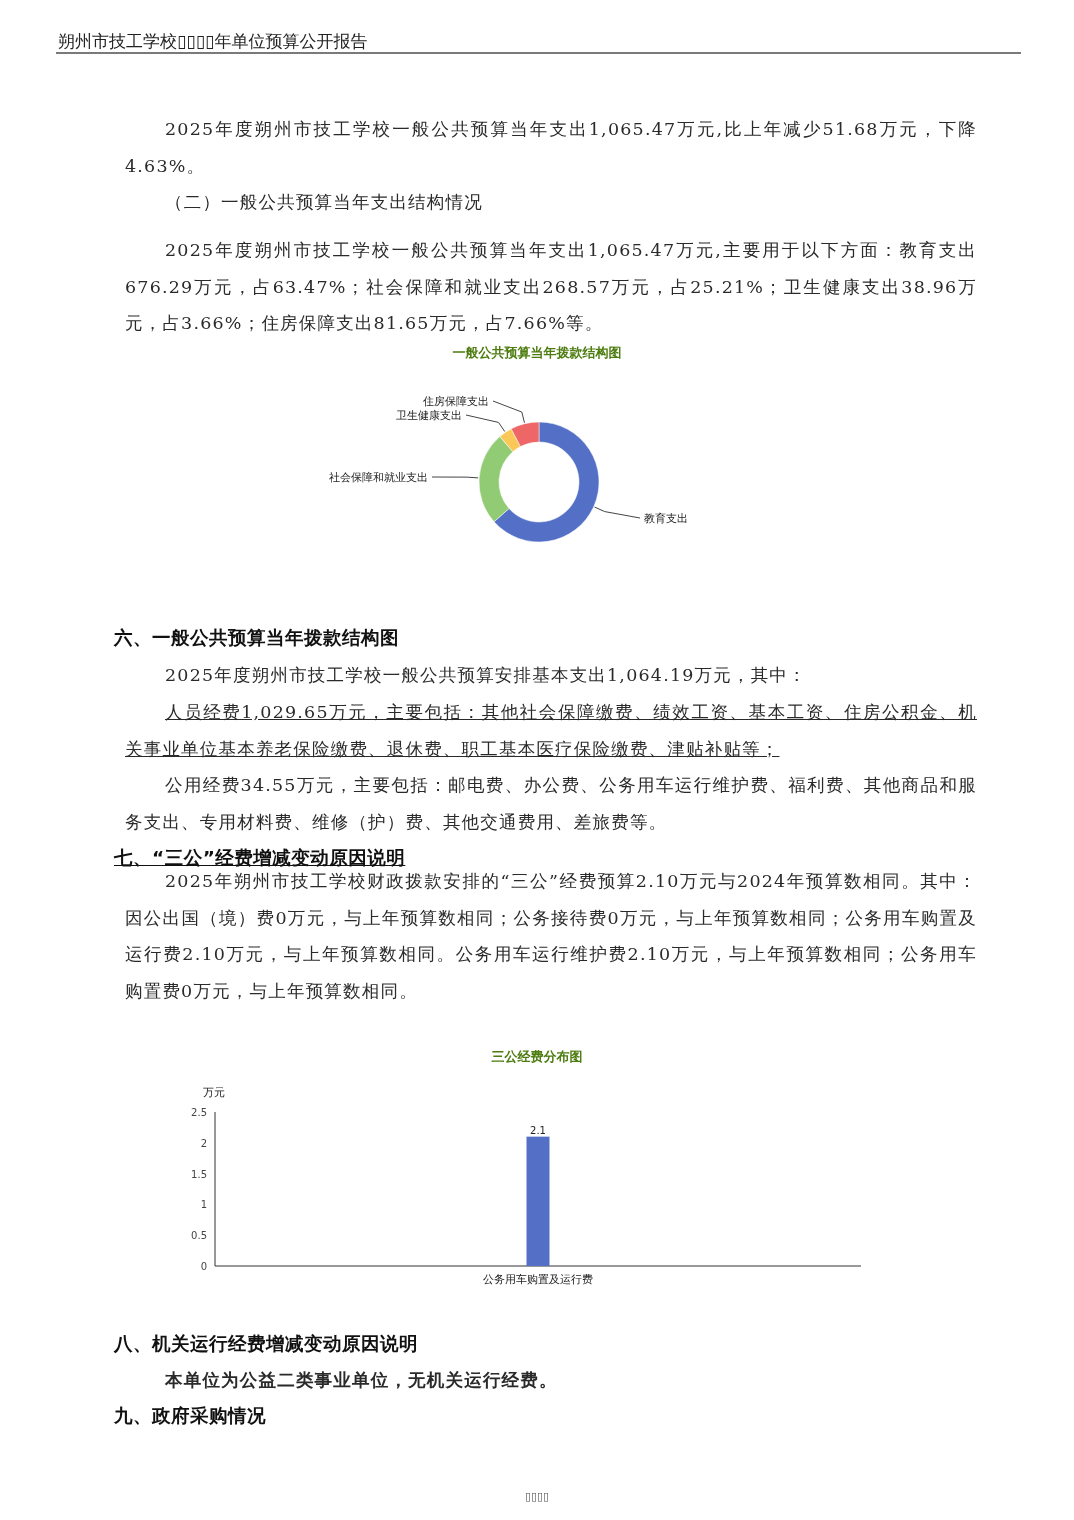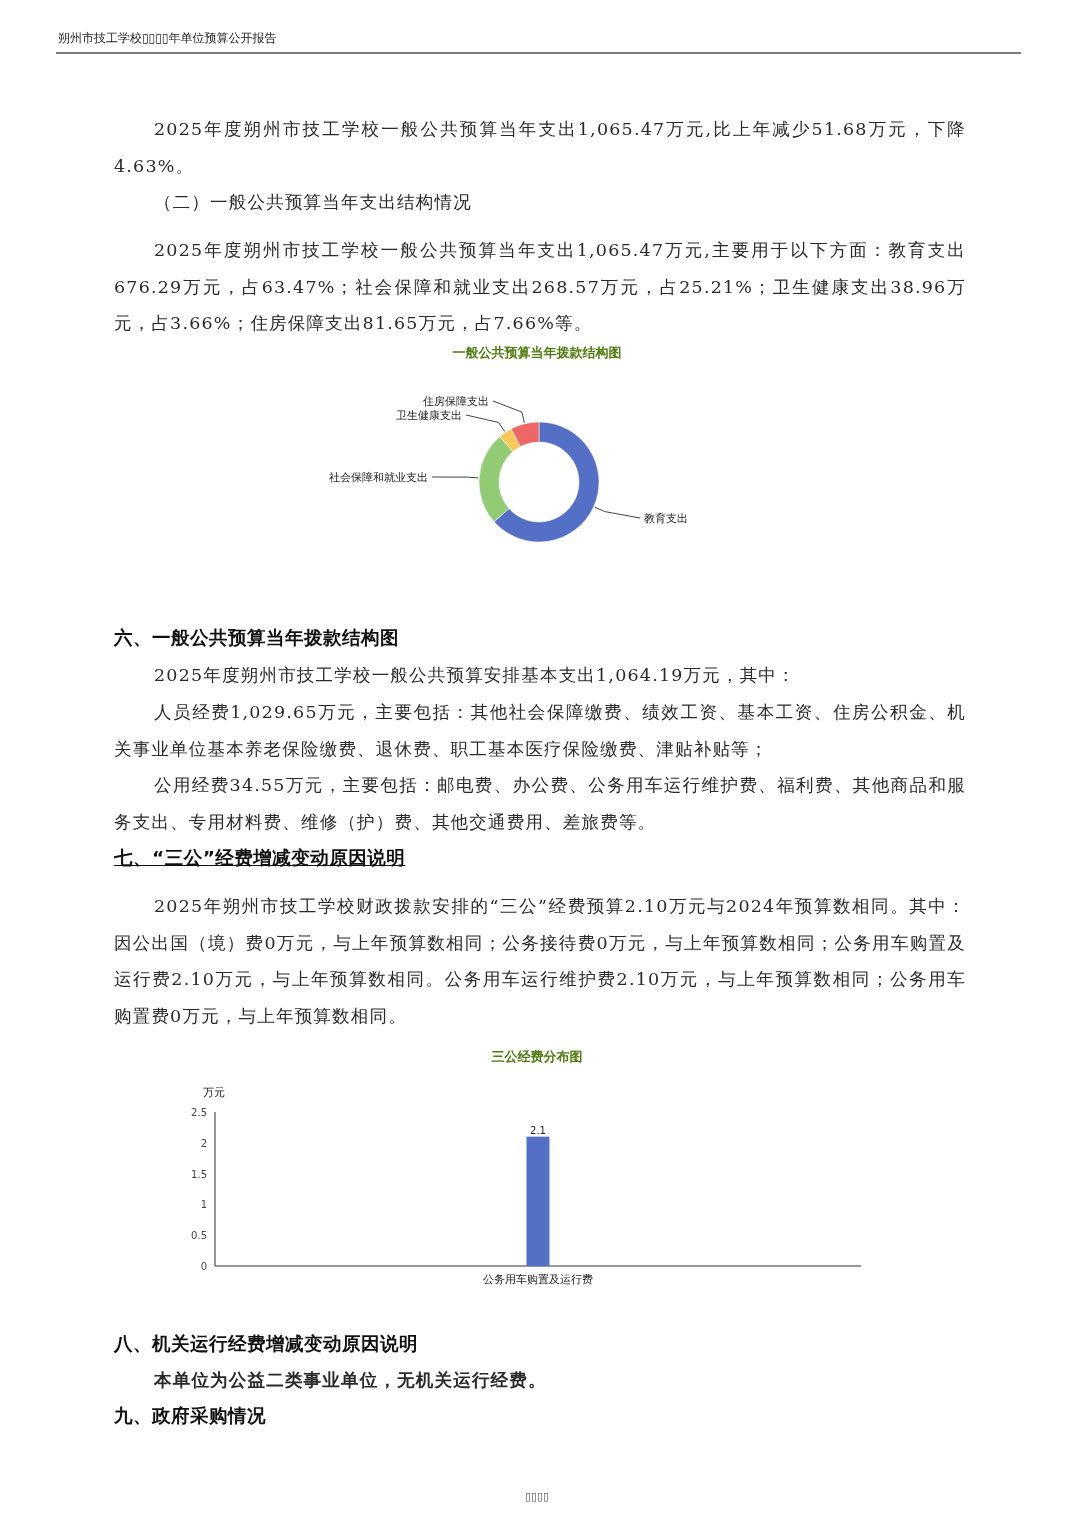--- a/index.html
+++ b/index.html
@@ -1,19 +1,19 @@
 <!DOCTYPE html>
 <html><head>
 <meta charset="utf-8">
 <style>
   html, body { margin: 0; padding: 0; background: #ffffff; }
   body { width: 1074px; height: 1520px; position: relative; overflow: hidden; color: #222; }
-  .serif { font-family: "DejaVu Serif", "Liberation Serif", serif; }
+  .serif { font-family: "DejaVu Serif", "Liberation Serif", serif; margin-left: 11px; }
   .sans { font-family: "DejaVu Sans", "Liberation Sans", sans-serif; }
-  #header { position: absolute; left: 58px; top: 30px; font-size: 12px; color: #222; }
+  #header { position: absolute; left: 58px; top: 30px; font-size: 17px; color: #222; }
   #header-rule { position: absolute; left: 56px; top: 52px; width: 965px; height: 2px; background: #7a7a7a; }
   .para { position: absolute; left: 114px; width: 852px; font-size: 17.5px; line-height: 36.5px; color: #2a2a2a; text-align: justify; letter-spacing: 1.2px; }
   .indent { text-indent: 40px; }
   .h2 { position: absolute; left: 114px; font-size: 18.5px; font-weight: bold; color: #111; letter-spacing: 0.5px; }
   .chart-title { position: absolute; font-size: 13px; font-weight: bold; color: #4d7c0f; text-align: center; }
   svg text { font-family: "DejaVu Sans", "Liberation Sans", sans-serif; }
   #footer { position: absolute; top: 1490px; left: 0; width: 1074px; text-align: center; font-size: 11px; color: #555; }
 </style>
 </head>
 <body>
@@ -40,25 +40,25 @@
       <text x="428" y="111" font-size="11" fill="#222" text-anchor="end">社会保障和就业支出</text>
       <polyline points="504.7395914175024,61.52996528869503 498.56148495180616,52.42881148829577 466,45" fill="none" stroke="#444" stroke-width="1"></polyline>
       <text x="462" y="49" font-size="11" fill="#222" text-anchor="end">卫生健康支出</text>
       <polyline points="524.4557531041238,52.75926332132766 521.8330200573264,42.076507526812975 493,31" fill="none" stroke="#444" stroke-width="1"></polyline>
       <text x="489" y="35" font-size="11" fill="#222" text-anchor="end">住房保障支出</text>
     </g>
 </svg>
 
 <div class="h2 sans" style="top:625px;">六、一般公共预算当年拨款结构图</div>
 <div class="para indent serif" style="top:657px;">2025年度朔州市技工学校一般公共预算安排基本支出1,064.19万元，其中：</div>
-<div class="para indent serif" style="top:694px;">人员经费1,029.65万元，主要包括：其他社会保障缴费、绩效工资、基本工资、住房公积金、机关事业单位基本养老保险缴费、退休费、职工基本医疗保险缴费、津贴补贴等；</div>
+<div class="para indent serif" style="top:694px;text-decoration:underline;">人员经费1,029.65万元，主要包括：其他社会保障缴费、绩效工资、基本工资、住房公积金、机关事业单位基本养老保险缴费、退休费、职工基本医疗保险缴费、津贴补贴等；</div>
 <div class="para indent serif" style="top:767px;">公用经费34.55万元，主要包括：邮电费、办公费、公务用车运行维护费、福利费、其他商品和服务支出、专用材料费、维修（护）费、其他交通费用、差旅费等。</div>
 
 <div class="h2 sans" style="top:845px;text-decoration:underline;">七、“三公”经费增减变动原因说明</div>
-<div class="para indent serif" style="top:888px;">2025年朔州市技工学校财政拨款安排的“三公”经费预算2.10万元与2024年预算数相同。其中：因公出国（境）费0万元，与上年预算数相同；公务接待费0万元，与上年预算数相同；公务用车购置及运行费2.10万元，与上年预算数相同。公务用车运行维护费2.10万元，与上年预算数相同；公务用车购置费0万元，与上年预算数相同。</div>
+<div class="para indent serif" style="top:863px;">2025年朔州市技工学校财政拨款安排的“三公”经费预算2.10万元与2024年预算数相同。其中：因公出国（境）费0万元，与上年预算数相同；公务接待费0万元，与上年预算数相同；公务用车购置及运行费2.10万元，与上年预算数相同。公务用车运行维护费2.10万元，与上年预算数相同；公务用车购置费0万元，与上年预算数相同。</div>
 
 <div class="chart-title sans" style="left:330px; top:1048px; width:414px;">三公经费分布图</div>
 <svg id="bar" width="1074" height="220" style="position:absolute; left:0; top:1080px;">
   <g id="bar-axes">
       <text x="203" y="16" font-size="11" fill="#222">万元</text>
       <line x1="215" y1="32" x2="215" y2="186" stroke="#333" stroke-width="1"></line>
       <line x1="215" y1="186" x2="861" y2="186" stroke="#333" stroke-width="1"></line>
       <text x="207" y="190" font-size="10" fill="#444" text-anchor="end">0</text>
       <text x="207" y="159.2" font-size="10" fill="#444" text-anchor="end">0.5</text>
       <text x="207" y="128.4" font-size="10" fill="#444" text-anchor="end">1</text>

